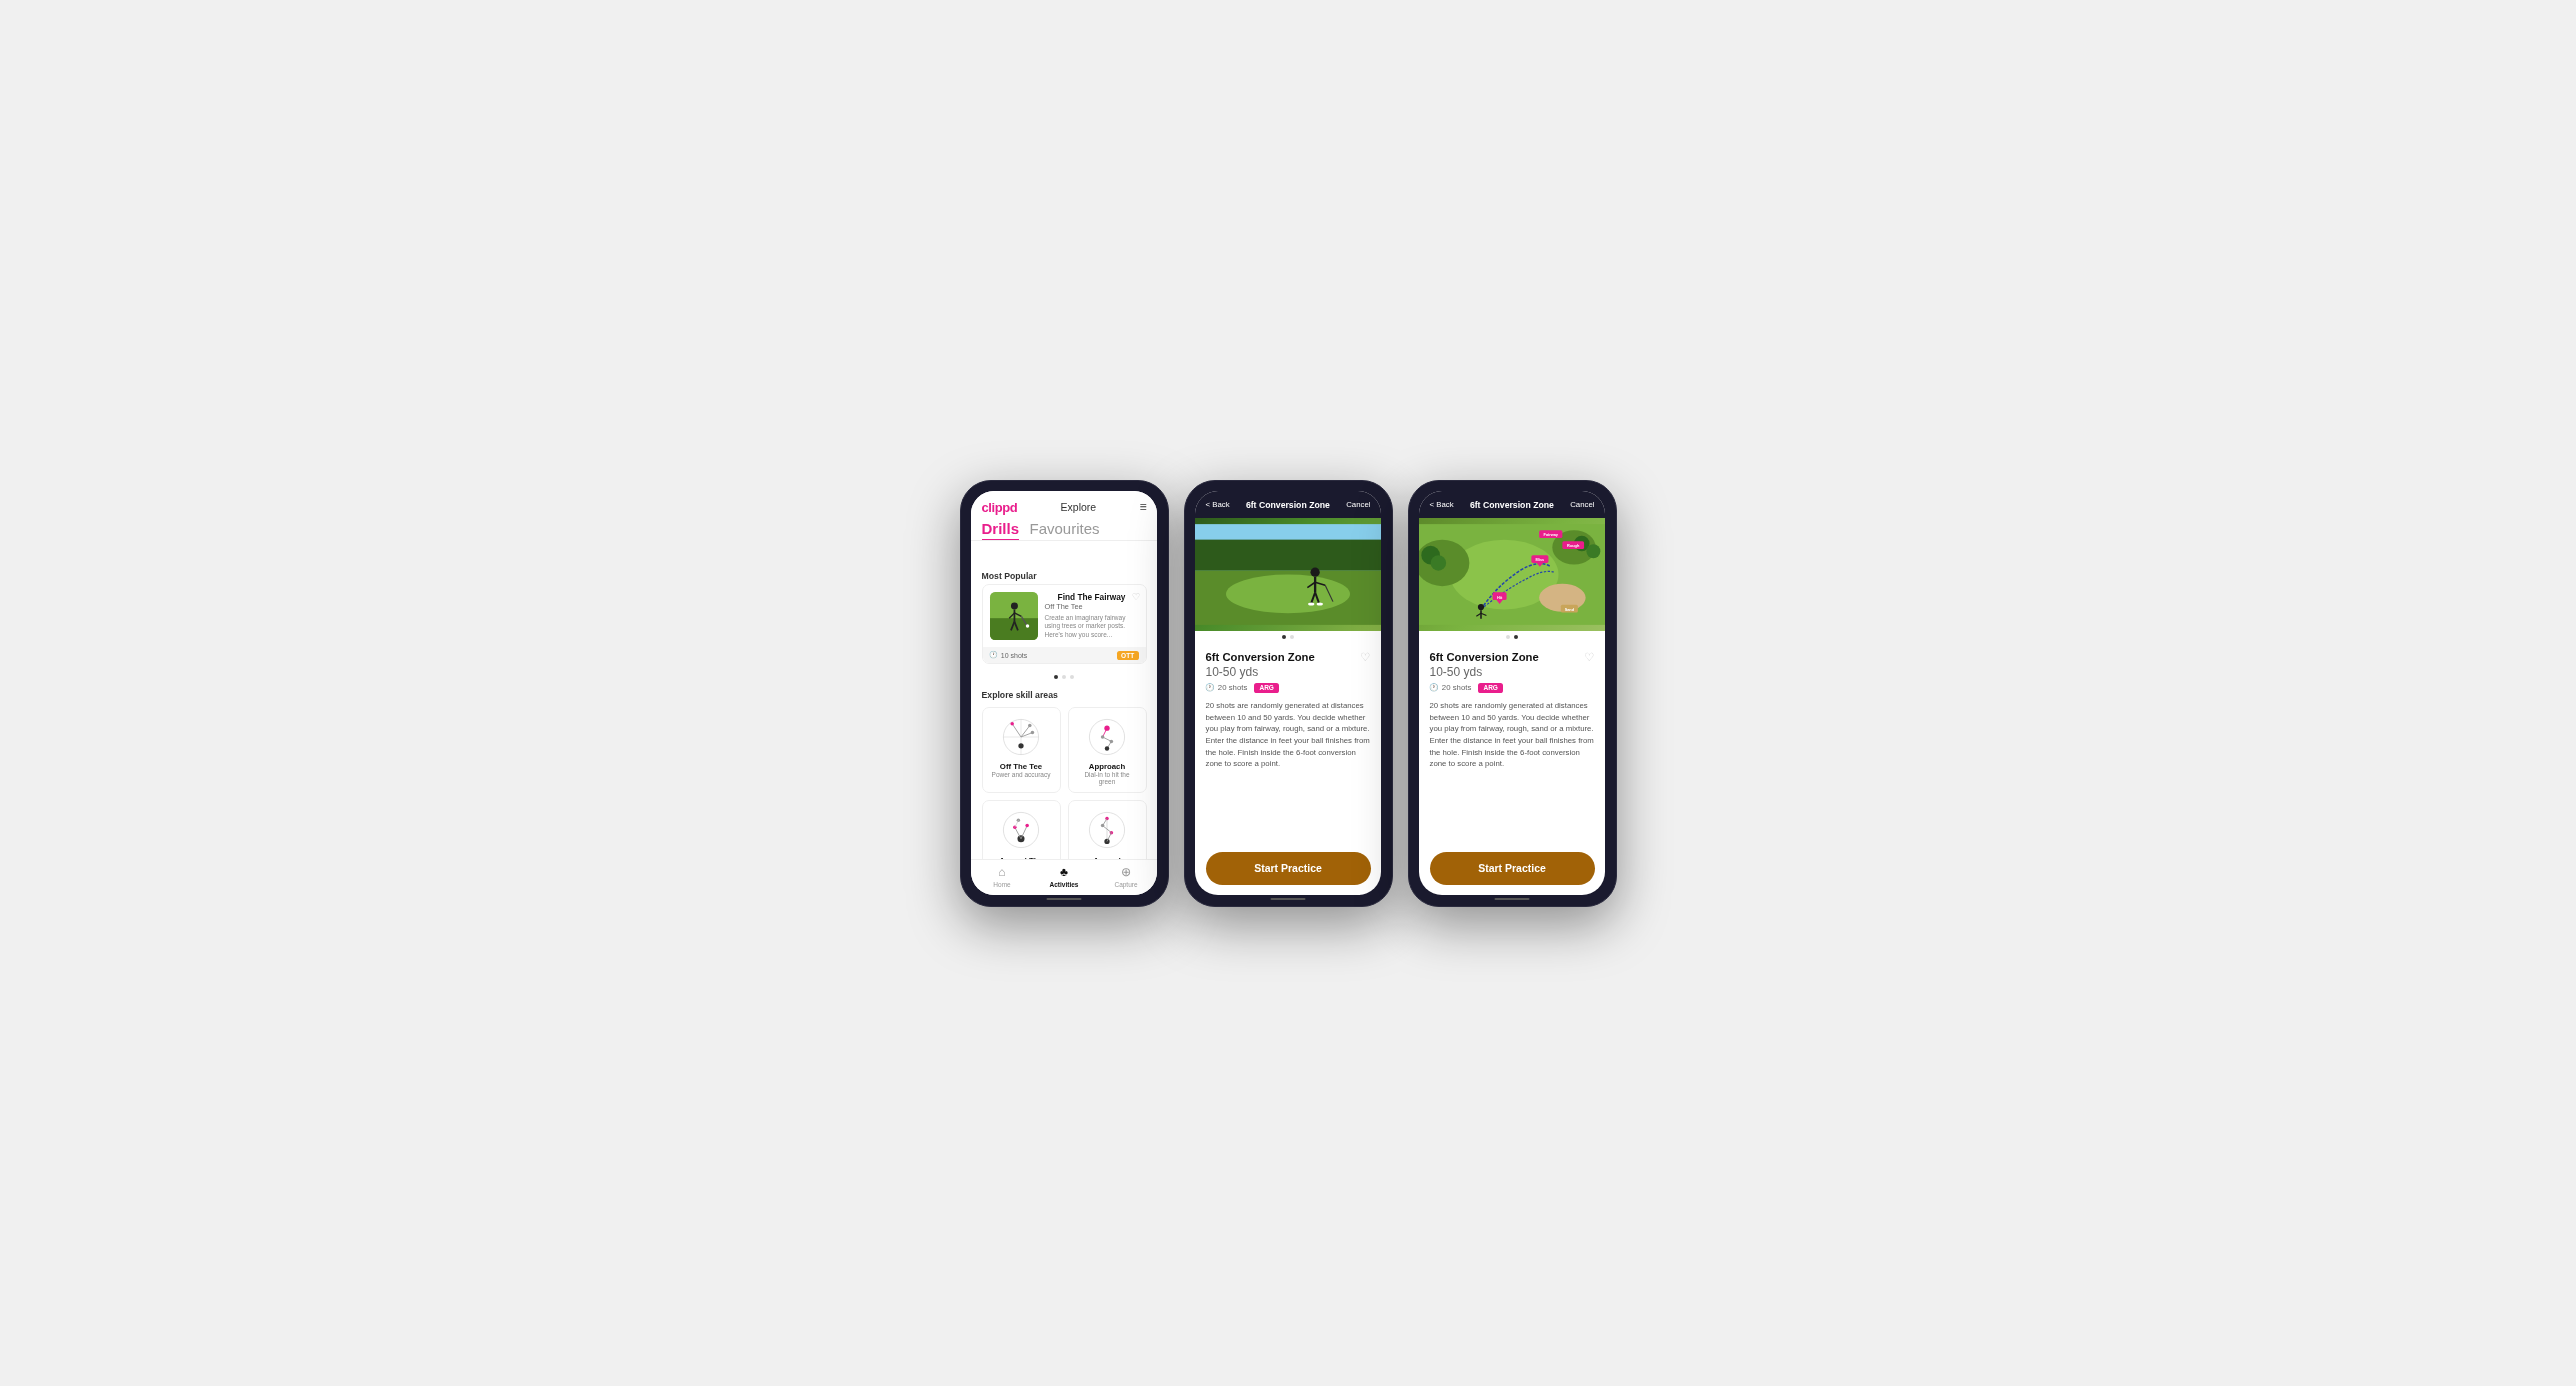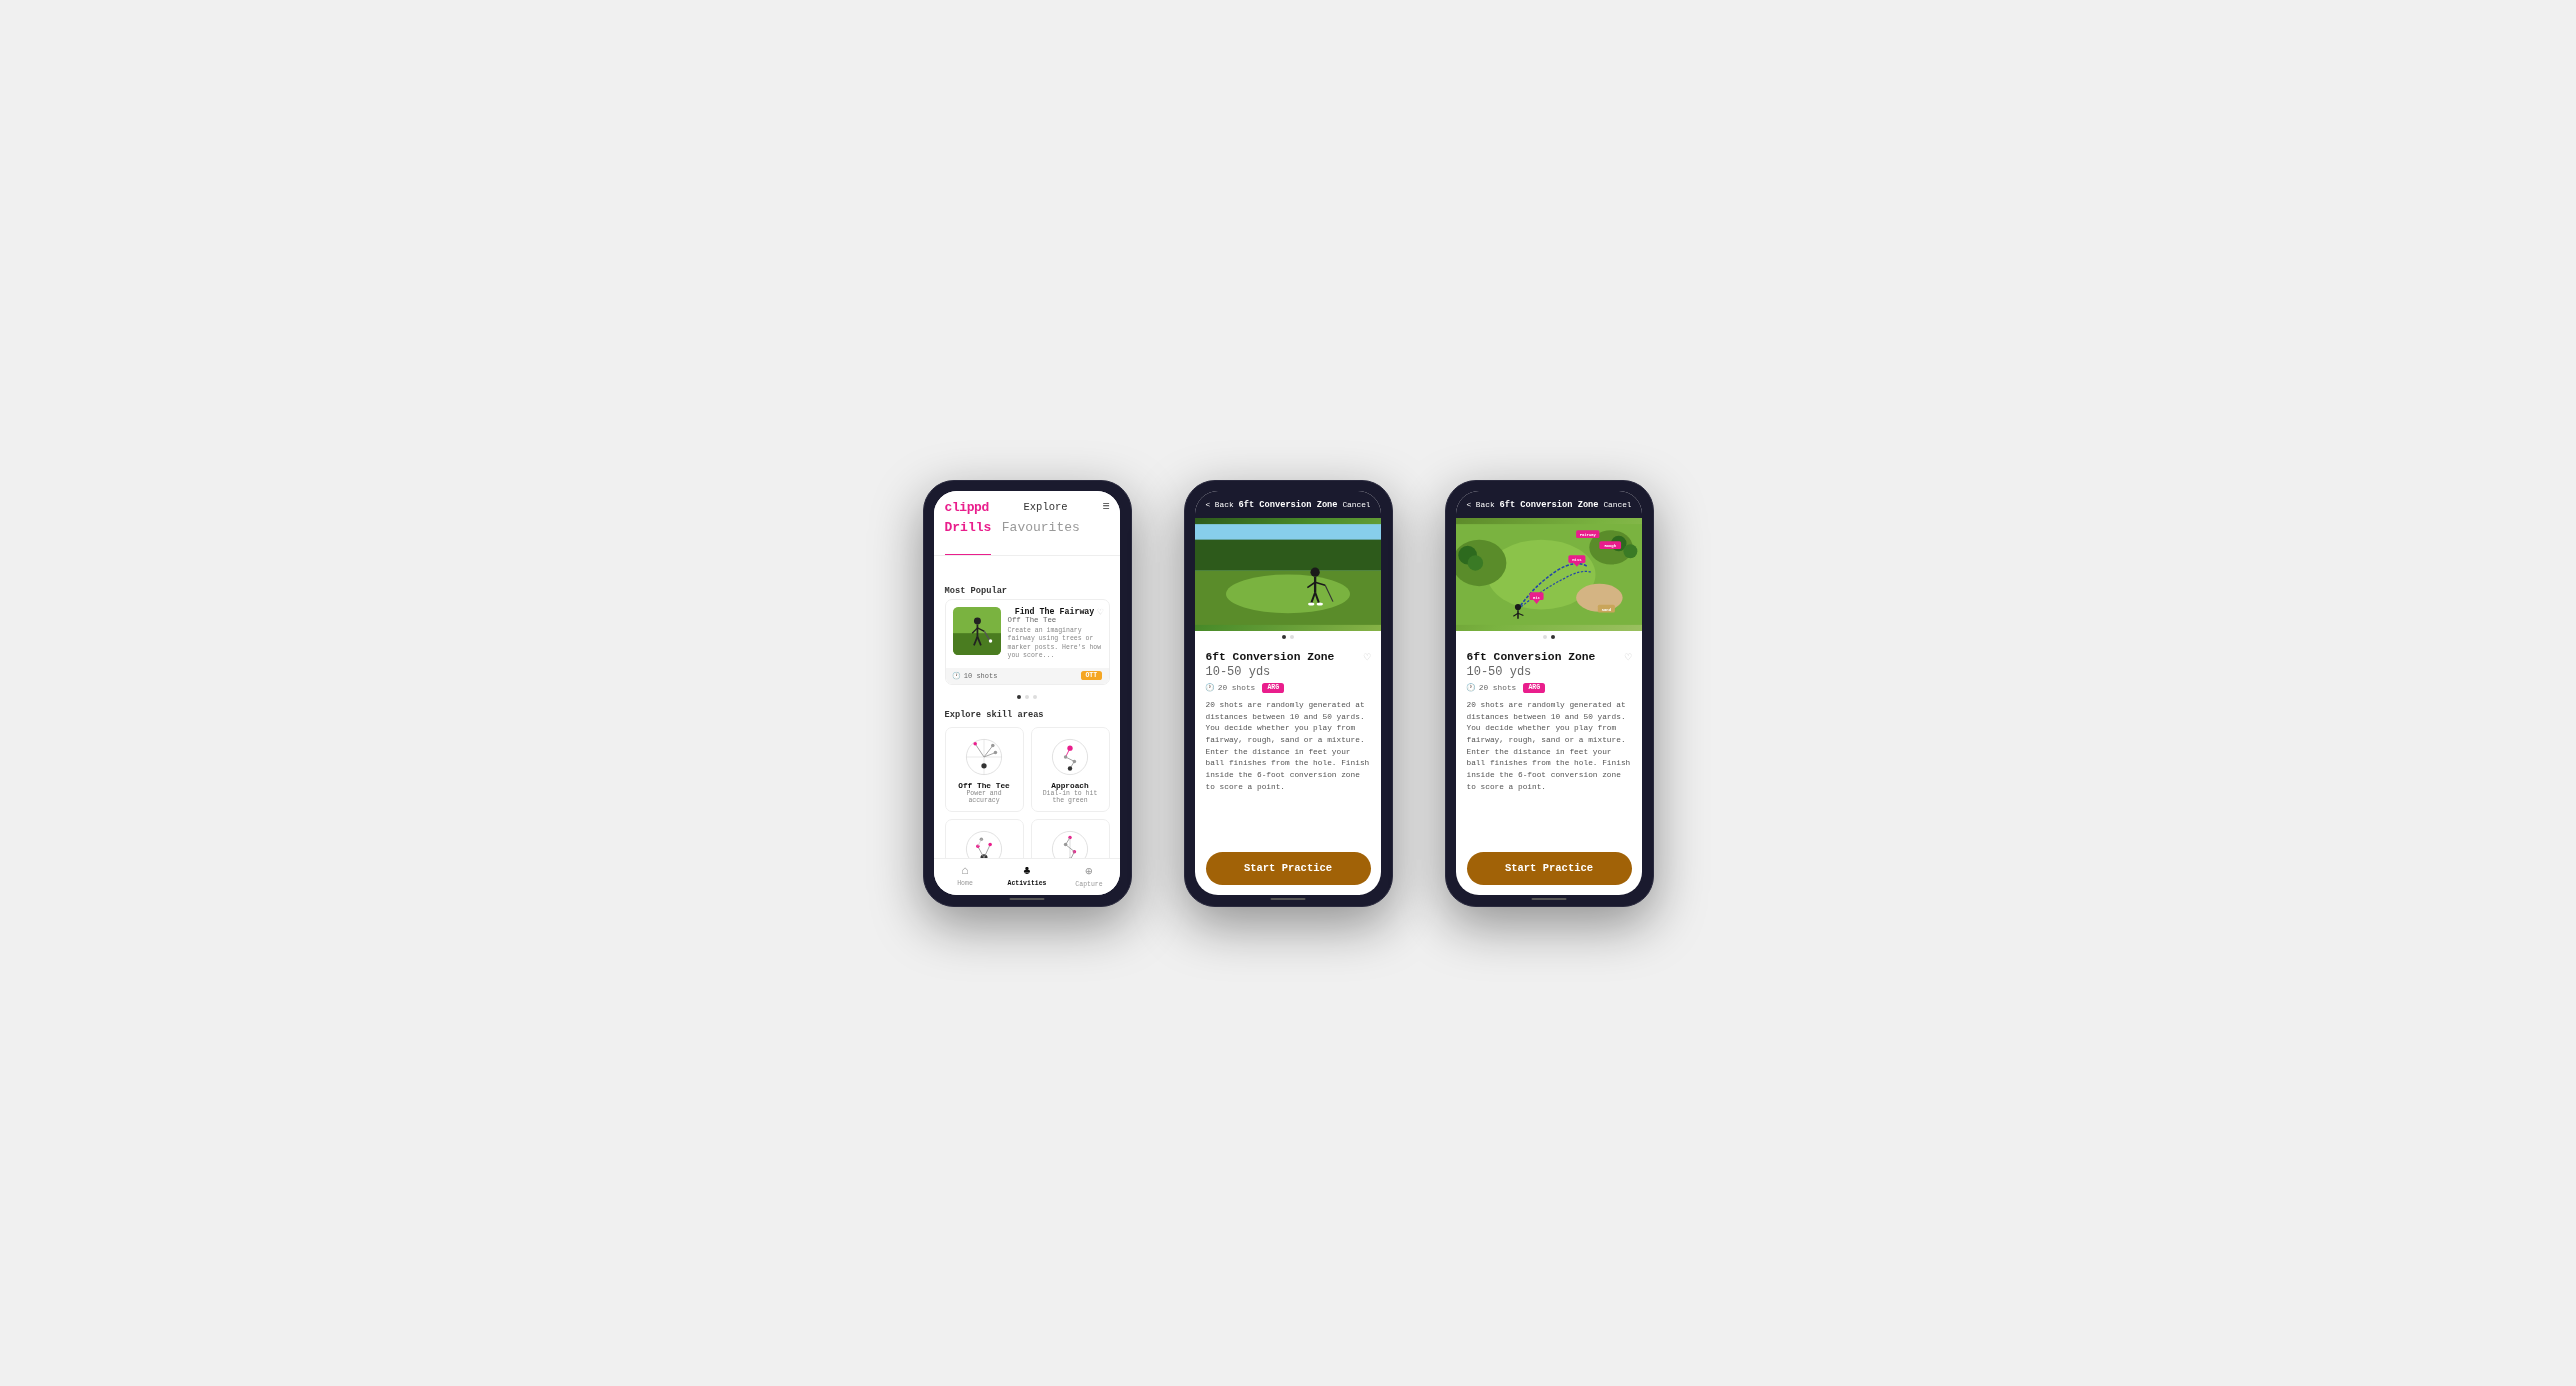--- a/index.html
+++ b/index.html
@@ -7,24 +7,23 @@
       background: #f0f0f0;
       display: flex;
       justify-content: center;
       align-items: center;
       min-height: 100vh;
       font-family: -apple-system, BlinkMacSystemFont, 'Segoe UI', sans-serif;
       padding: 35px 17.4px;
     }
     .phones-container {
       display: flex;
-      gap: 52px;
+      gap: 15px;
       align-items: center;
       justify-content: center;
-      font-family: Liberation Mono, monospace;
     }
     .phone {
       width: 209px;
       height: 427px;
       background: #1a1a2e;
       border-radius: 31px;
       padding: 10.5px;
       box-shadow: 0 17.4px 52px rgba(0,0,0,0.4);
       position: relative;
       border: 1.7px solid #2a2a3e;
@@ -61,22 +60,22 @@
       color: #333;
       font-size: 12.2px;
     }
     .p1-tabs {
       display: flex;
       padding: 5.2px 10.5px 0;
       gap: 10.5px;
       border-bottom: 0.9px solid #eee;
     }
     .p1-tab {
-      font-size: 13px;
-      padding-bottom: 19px;
+      font-size: 15px;
+      padding-bottom: 2px;
       cursor: pointer;
       color: #999;
     }
     .p1-tab.active {
       color: #e91e8c;
       border-bottom: 1.7px solid #e91e8c;
       font-weight: 600;
     }
     .p1-content {
       flex: 1;

